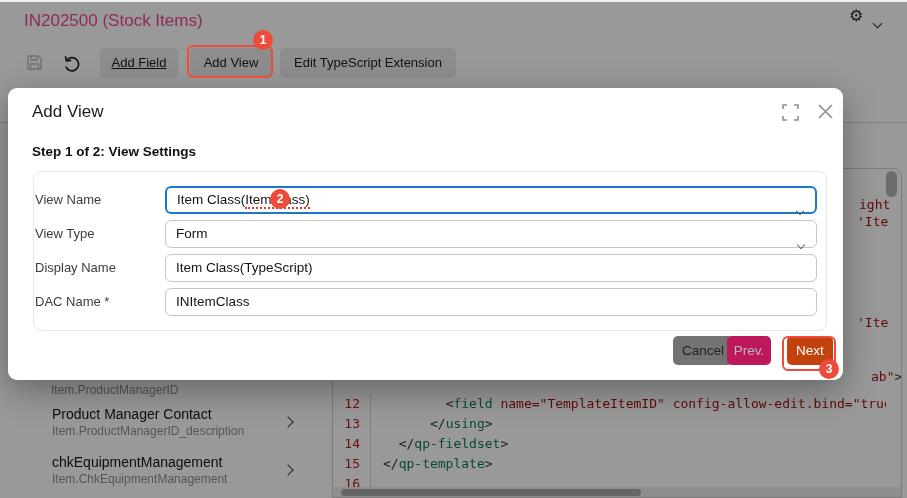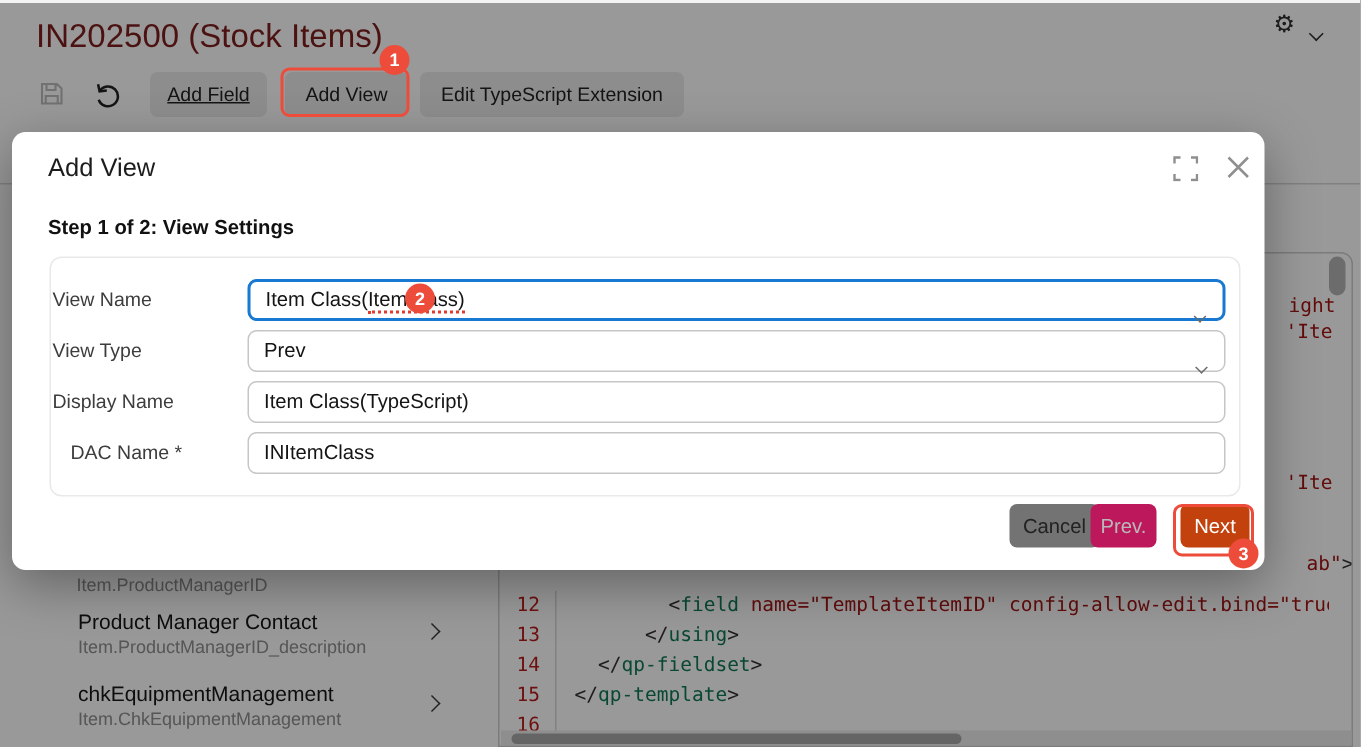--- a/index.html
+++ b/index.html
@@ -2,21 +2,21 @@
 <html><head>
 <meta charset="utf-8">
 <style>
   html,body{margin:0;padding:0;background:#666;}
   #screen{position:relative;width:907px;height:498px;overflow:hidden;background:#fff;
           font-family:"Liberation Sans",sans-serif;color:#1a1a1a;}
   #screen *{box-sizing:border-box;}
 
   
   .bg{position:absolute;inset:0;background:#fff;}
-  .page-title{position:absolute;left:24px;top:11px;font-size:22px;color:#7f1d1d;}
+  .page-title{position:absolute;left:24px;top:11px;font-size:17px;color:#ec4899;}
   .gear{position:absolute;left:849px;top:6px;font-size:16px;color:#2f2f2f;font-family:"DejaVu Sans",sans-serif;}
   .hdr-chev{position:absolute;left:874px;top:13px;}
   .chev{display:inline-block;width:7px;height:7px;border-right:1.7px solid #2f2f2f;border-bottom:1.7px solid #2f2f2f;transform:rotate(45deg);}
   .chev.right{transform:rotate(-45deg);}
   .toolbar-btn{position:absolute;top:48px;height:30px;line-height:30px;text-align:center;
                background:#ececec;border-radius:5px;font-size:13px;color:#222;}
   .tb-icon{position:absolute;top:54px;}
   .divider-h{position:absolute;left:0;top:122px;width:907px;height:1px;background:#d8d8d8;}
 
   
@@ -142,30 +142,30 @@
     <div class="fieldbox"></div>
 
     <div class="frow-label" style="top:98px;">View Name</div>
     <div class="frow-input focused" style="top:98px;">
       <span>Item Class(</span><span class="misspell">ItemClass)</span>
       <span class="combo-chev"><span class="chev"></span></span>
     </div>
 
     <div class="frow-label" style="top:132px;">View Type</div>
     <div class="frow-input" style="top:132px;">
-      <span>Prev</span>
+      <span>Form</span>
       <span class="combo-chev"><span class="chev"></span></span>
     </div>
 
     <div class="frow-label" style="top:166px;">Display Name</div>
     <div class="frow-input" style="top:166px;">
       <span>Item Class(TypeScript)</span>
     </div>
 
-    <div class="frow-label" style="top:200px;padding-left:12px;">DAC Name *</div>
+    <div class="frow-label" style="top:200px;">DAC Name *</div>
     <div class="frow-input" style="top:200px;">
       <span>INItemClass</span>
     </div>
 
     <div class="btn btn-cancel">Cancel</div>
     <div class="btn btn-prev">Prev.</div>
     <div class="btn btn-next">Next</div>
   </div>
 
   <div class="anno anno-rect" style="left:187px;top:45px;width:86px;height:33px;"></div>

